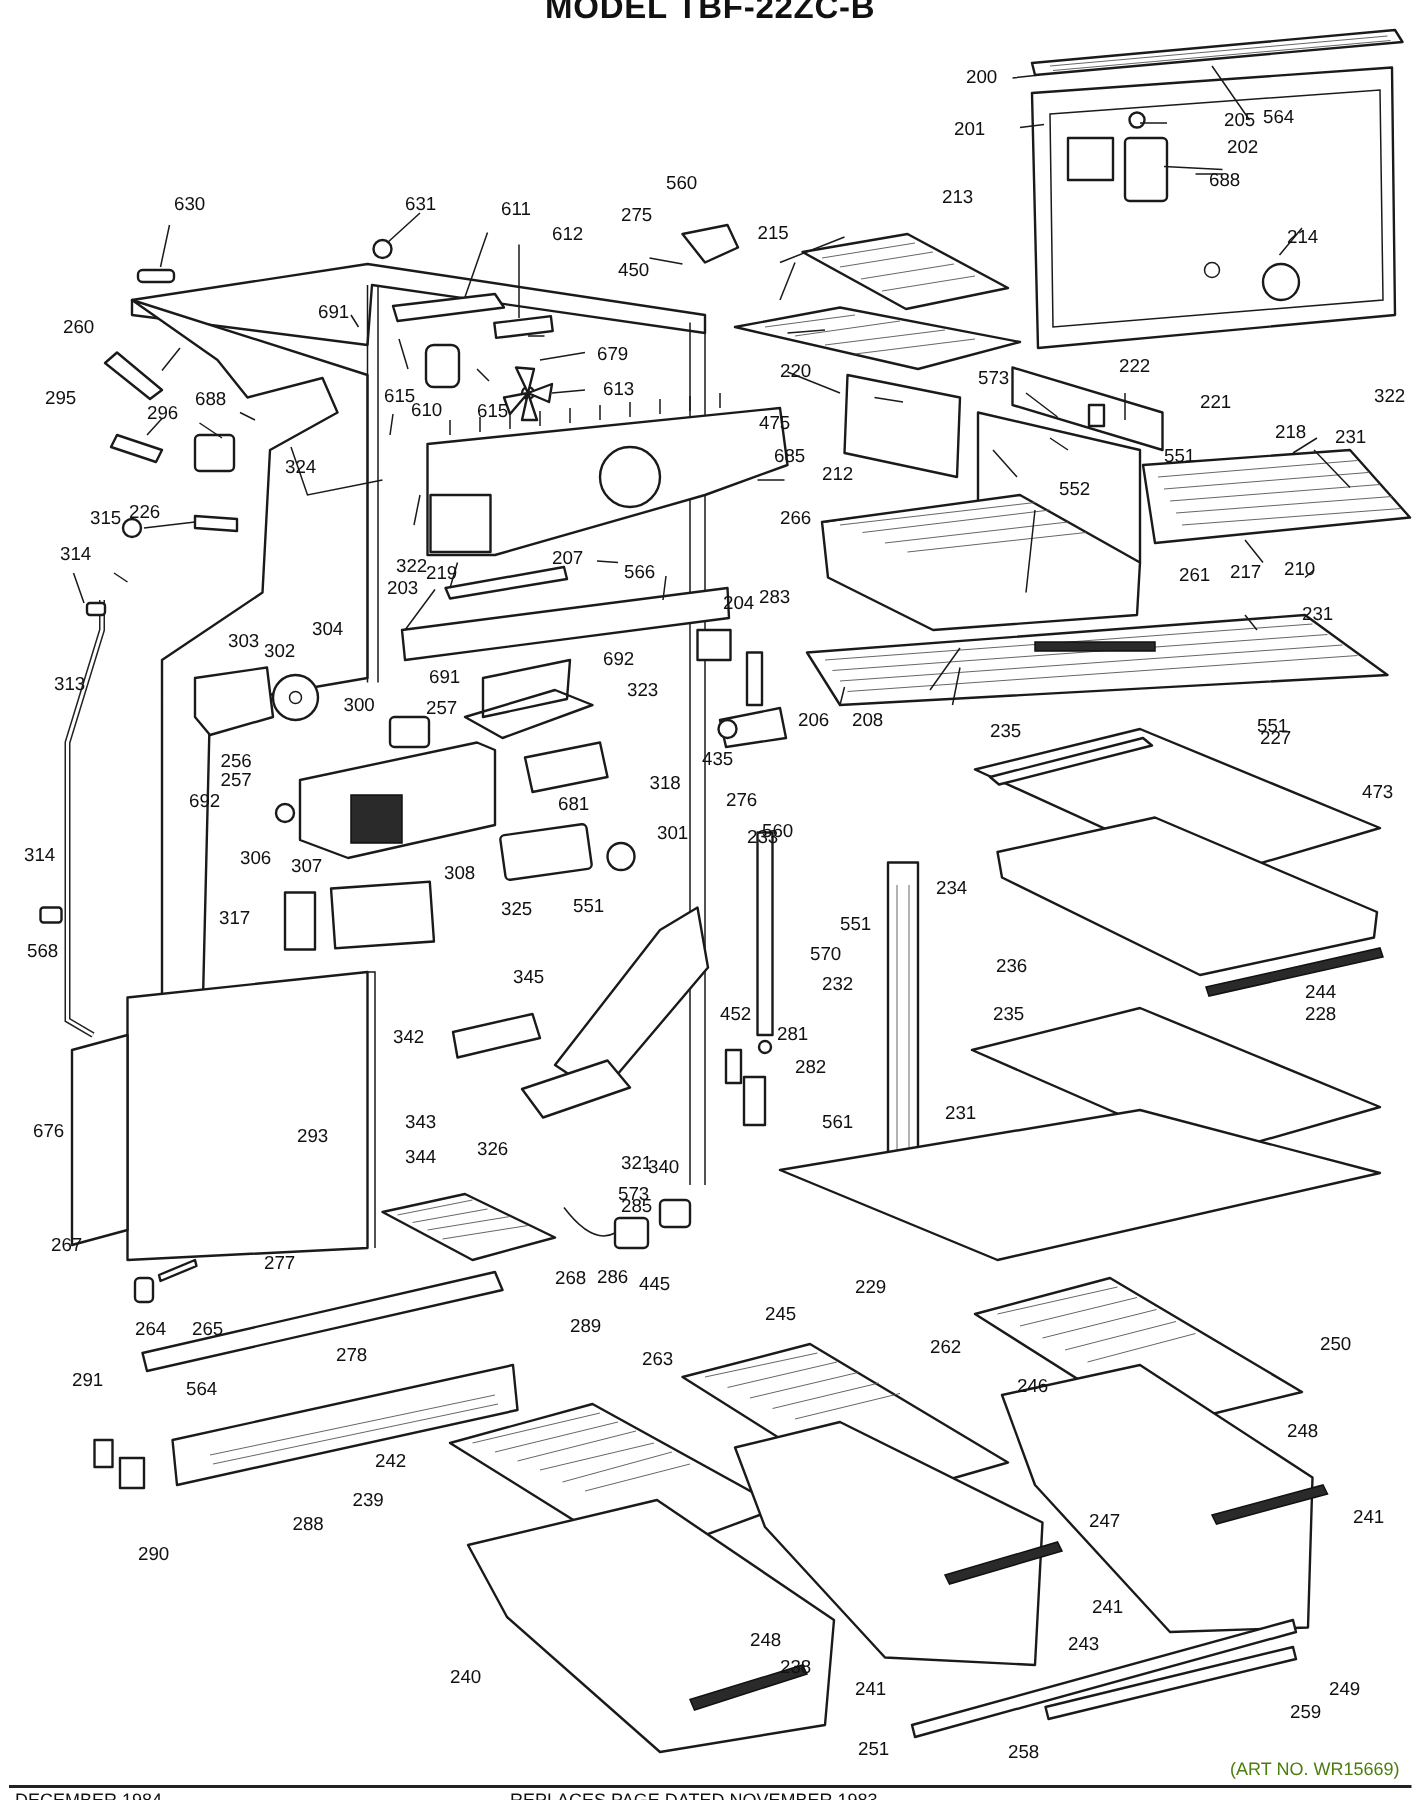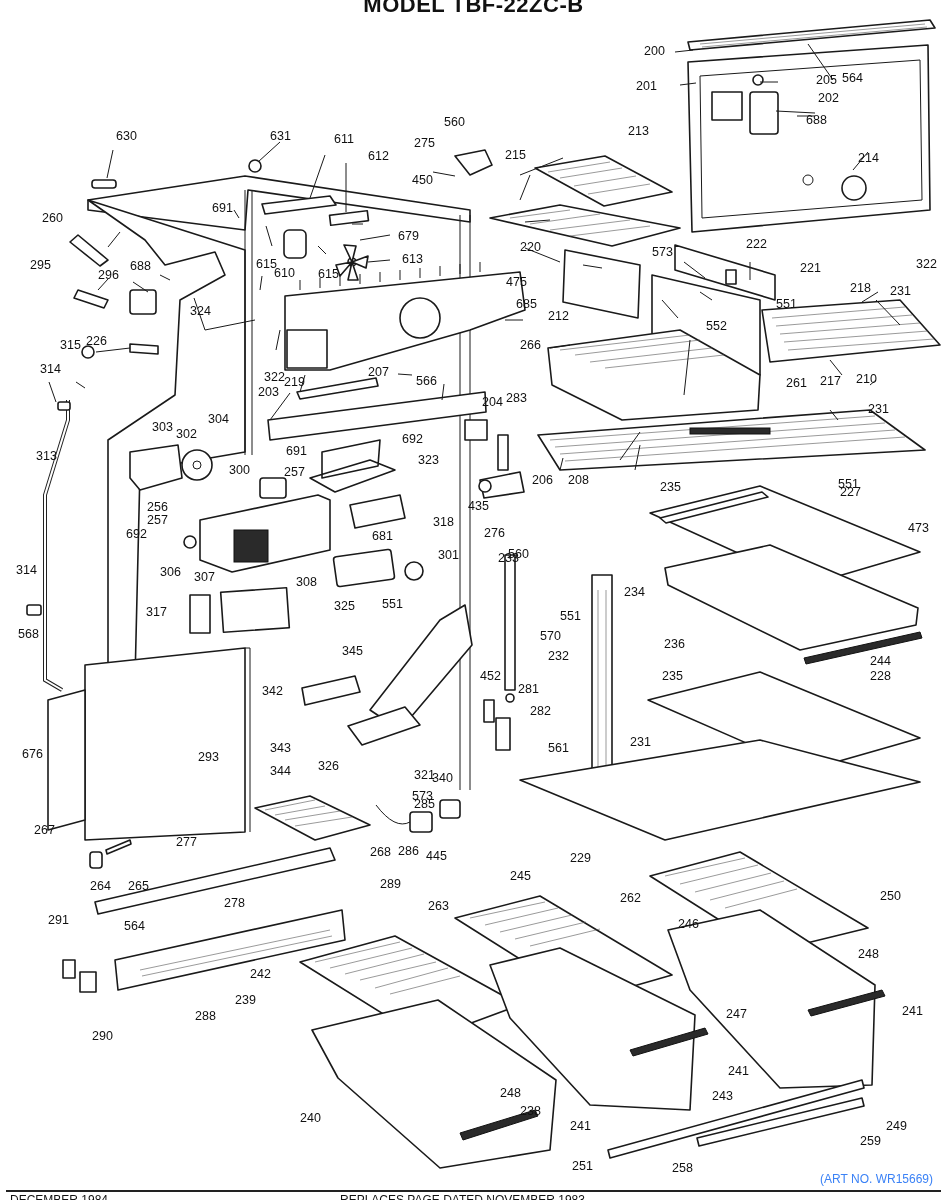--- a/index.html
+++ b/index.html
@@ -5,21 +5,21 @@
   html, body { margin: 0; padding: 0; background: #ffffff; }
   body { width: 947px; height: 1200px; position: relative; overflow: hidden; font-family: "Liberation Sans", sans-serif; color: #111; }
   #title { position: absolute; top: -8px; left: 0; width: 947px; text-align: center; font-family: "Liberation Sans", sans-serif; font-weight: bold; font-size: 22px; letter-spacing: 0.5px; color: #111; margin: 0; }
   #diagram { position: absolute; left: 0; top: 0; }
   .part { fill: #fff; stroke: #1a1a1a; stroke-width: 1.6; stroke-linejoin: round; }
   .thin { fill: none; stroke: #1a1a1a; stroke-width: 1; }
   .grid { fill: none; stroke: #555; stroke-width: 0.6; }
   .dark { fill: #2a2a2a; stroke: #111; stroke-width: 1; }
   .leader { fill: none; stroke: #1a1a1a; stroke-width: 1; }
   .lbl { font-family: "Liberation Sans Narrow", "Liberation Sans", sans-serif; font-size: 12.5px; fill: #111; }
-  #art-no { position: absolute; right: 14px; top: 1172px; font-family: "Liberation Sans", sans-serif; font-size: 12px; color: #3b82f6; }
+  #art-no { position: absolute; right: 14px; top: 1172px; font-family: "Liberation Sans", sans-serif; font-size: 12px; color: #4d7c0f; }
   #footer-rule { position: absolute; left: 6px; right: 6px; top: 1190px; border-top: 2px solid #222; }
   #footer-date { position: absolute; left: 10px; top: 1193px; font-size: 12px; }
   #footer-replaces { position: absolute; left: 340px; top: 1193px; font-size: 12px; }
 </style>
 </head>
 <body>
 
 <h1 id="title">MODEL TBF-22ZC-B</h1>
 
 <svg id="diagram" width="947" height="1200" viewBox="0 0 947 1200" xmlns="http://www.w3.org/2000/svg">

